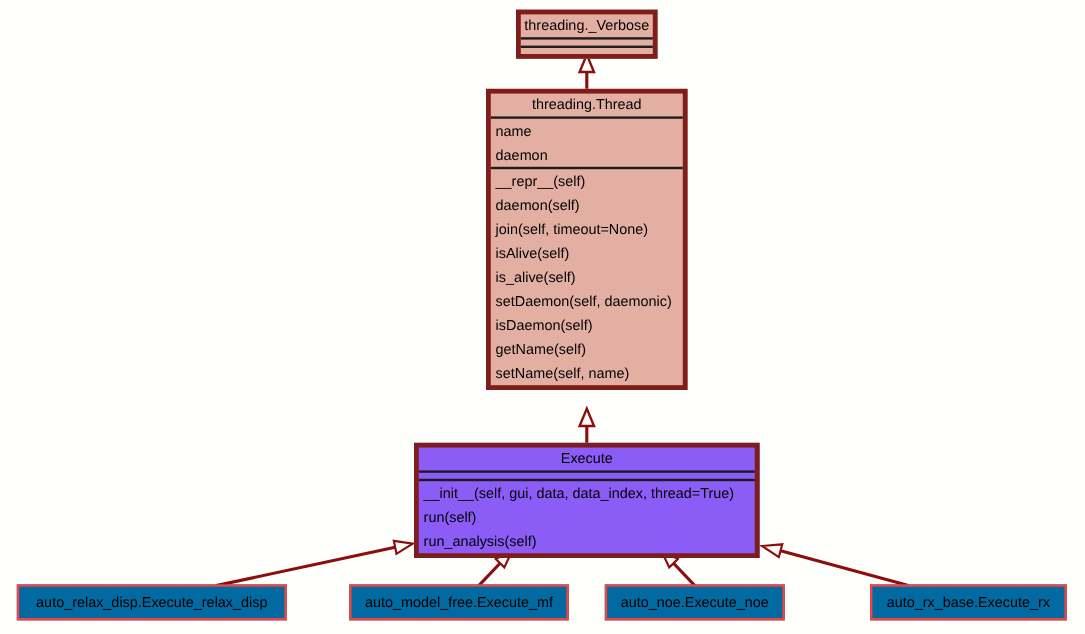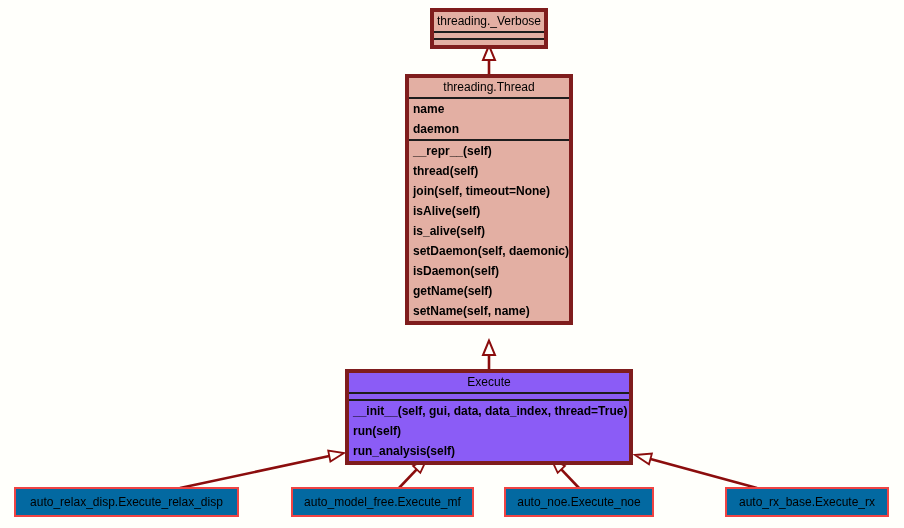--- a/index.html
+++ b/index.html
@@ -17,21 +17,21 @@
     border:4px solid #7f1d1d;
     font-size:12px;line-height:20px;
   }
   .cls.dark{background:#e3afa3;}
   .cls.light{background:#8b5cf6;}
   .cls .title{
     text-align:center;height:19px;line-height:19px;
     border-bottom:2px solid #1d1d1d;
     white-space:nowrap;overflow:hidden;
   }
-  .cls .sec{border-bottom:2px solid #1d1d1d;font-weight:bold;}
+  .cls .sec{border-bottom:2px solid #1d1d1d;}
   .cls .sec:last-child{border-bottom:none;}
   .cls .sec.empty{height:5px;}
   .cls .row{
     height:20px;line-height:20px;padding:0 4px;
     white-space:nowrap;overflow:hidden;text-align:left;
   }
   .leaf{
     position:absolute;z-index:2;box-sizing:border-box;
     border:2px solid #ef4444;background:#0369a1;
     height:30px;line-height:26px;text-align:center;
@@ -83,21 +83,21 @@
   </div>
 
   <div class="cls dark" style="left:405px;top:74px;width:168px;">
     <div class="title">threading.Thread</div>
     <div class="sec">
       <div class="row">name</div>
       <div class="row">daemon</div>
     </div>
     <div class="sec">
       <div class="row">__repr__(self)</div>
-      <div class="row">thread(self)</div>
+      <div class="row">daemon(self)</div>
       <div class="row">join(self, timeout=None)</div>
       <div class="row">isAlive(self)</div>
       <div class="row">is_alive(self)</div>
       <div class="row">setDaemon(self, daemonic)</div>
       <div class="row">isDaemon(self)</div>
       <div class="row">getName(self)</div>
       <div class="row">setName(self, name)</div>
     </div>
   </div>
 

